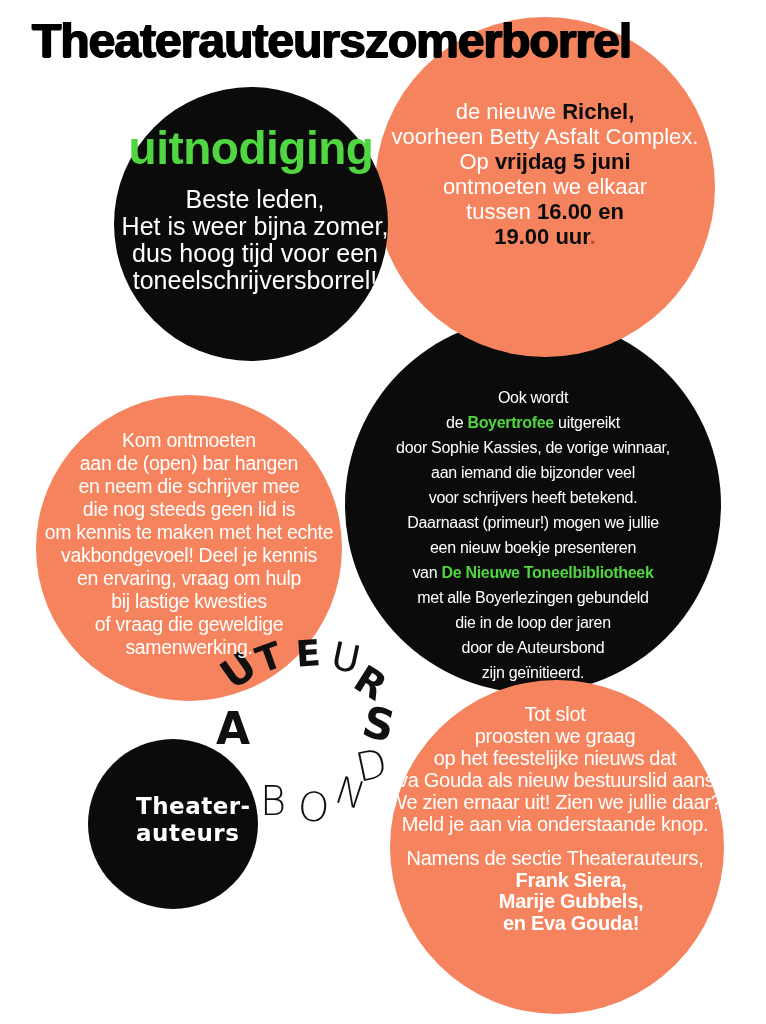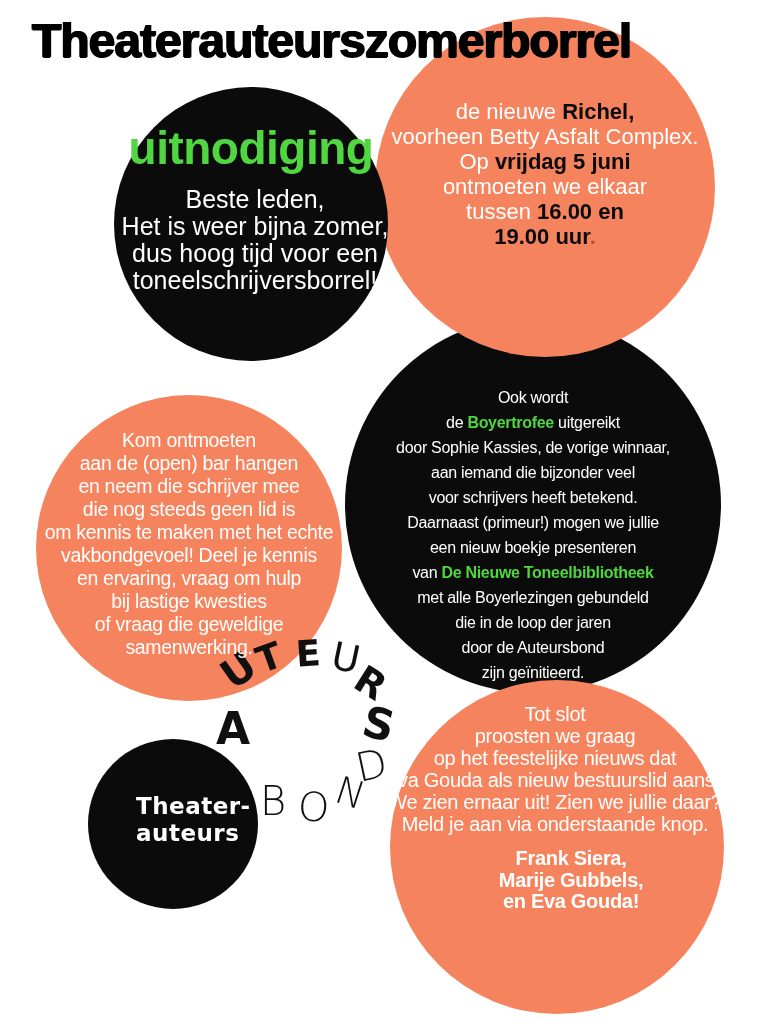--- a/index.html
+++ b/index.html
@@ -113,20 +113,21 @@
 
   <div id="t-close1" class="txt">
       <div class="ln"><span>Tot slot</span></div>
       <div class="ln"><span>proosten we graag</span></div>
       <div class="ln"><span>op het feestelijke nieuws dat</span></div>
       <div class="ln"><span>Eva Gouda als nieuw bestuurslid aansluit!</span></div>
       <div class="ln"><span>We zien ernaar uit! Zien we jullie daar?</span></div>
       <div class="ln"><span>Meld je aan via onderstaande knop.</span></div>
     </div>
   <div id="t-close2" class="txt">
+      <div class="ln"><span>Namens de sectie Theaterauteurs,</span></div>
       <div class="ln"><span class="s-wb">Frank Siera,</span></div>
       <div class="ln"><span class="s-wb">Marije Gubbels,</span></div>
       <div class="ln"><span class="s-wb">en Eva Gouda!</span></div>
     </div>
 
   <div id="logo">
       <span>A</span>
       <span>U</span>
       <span>T</span>
       <span>E</span>

